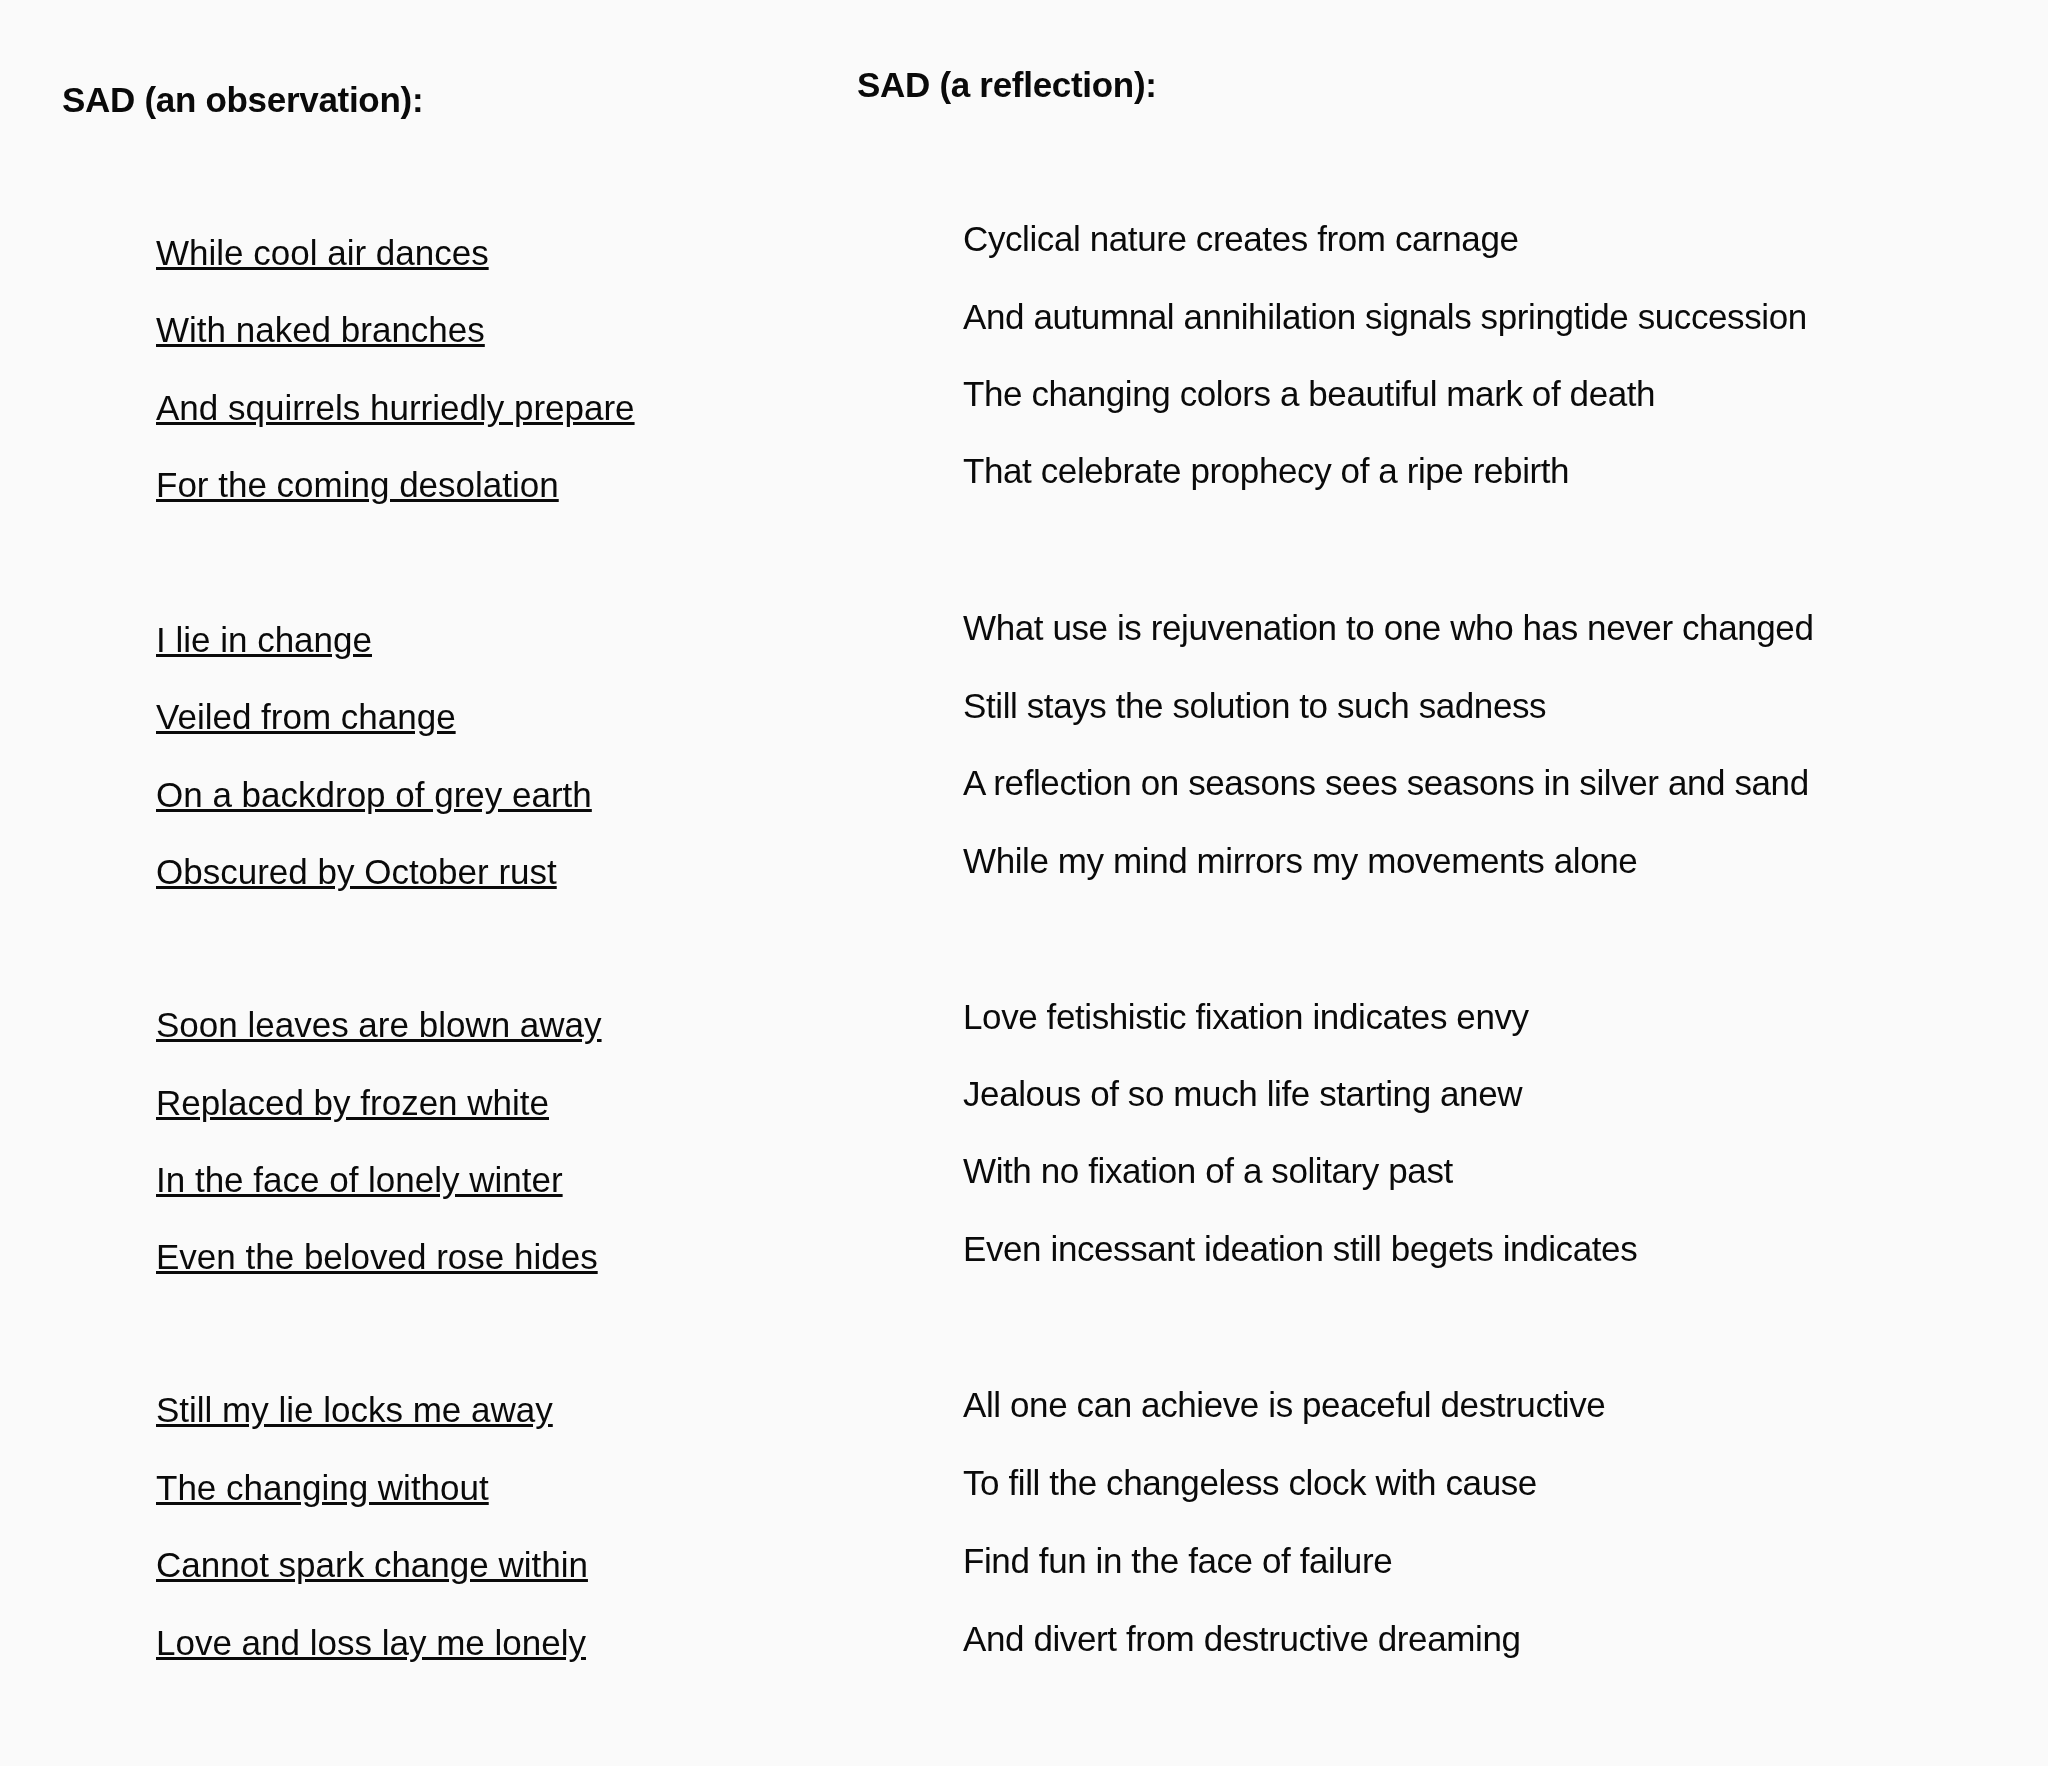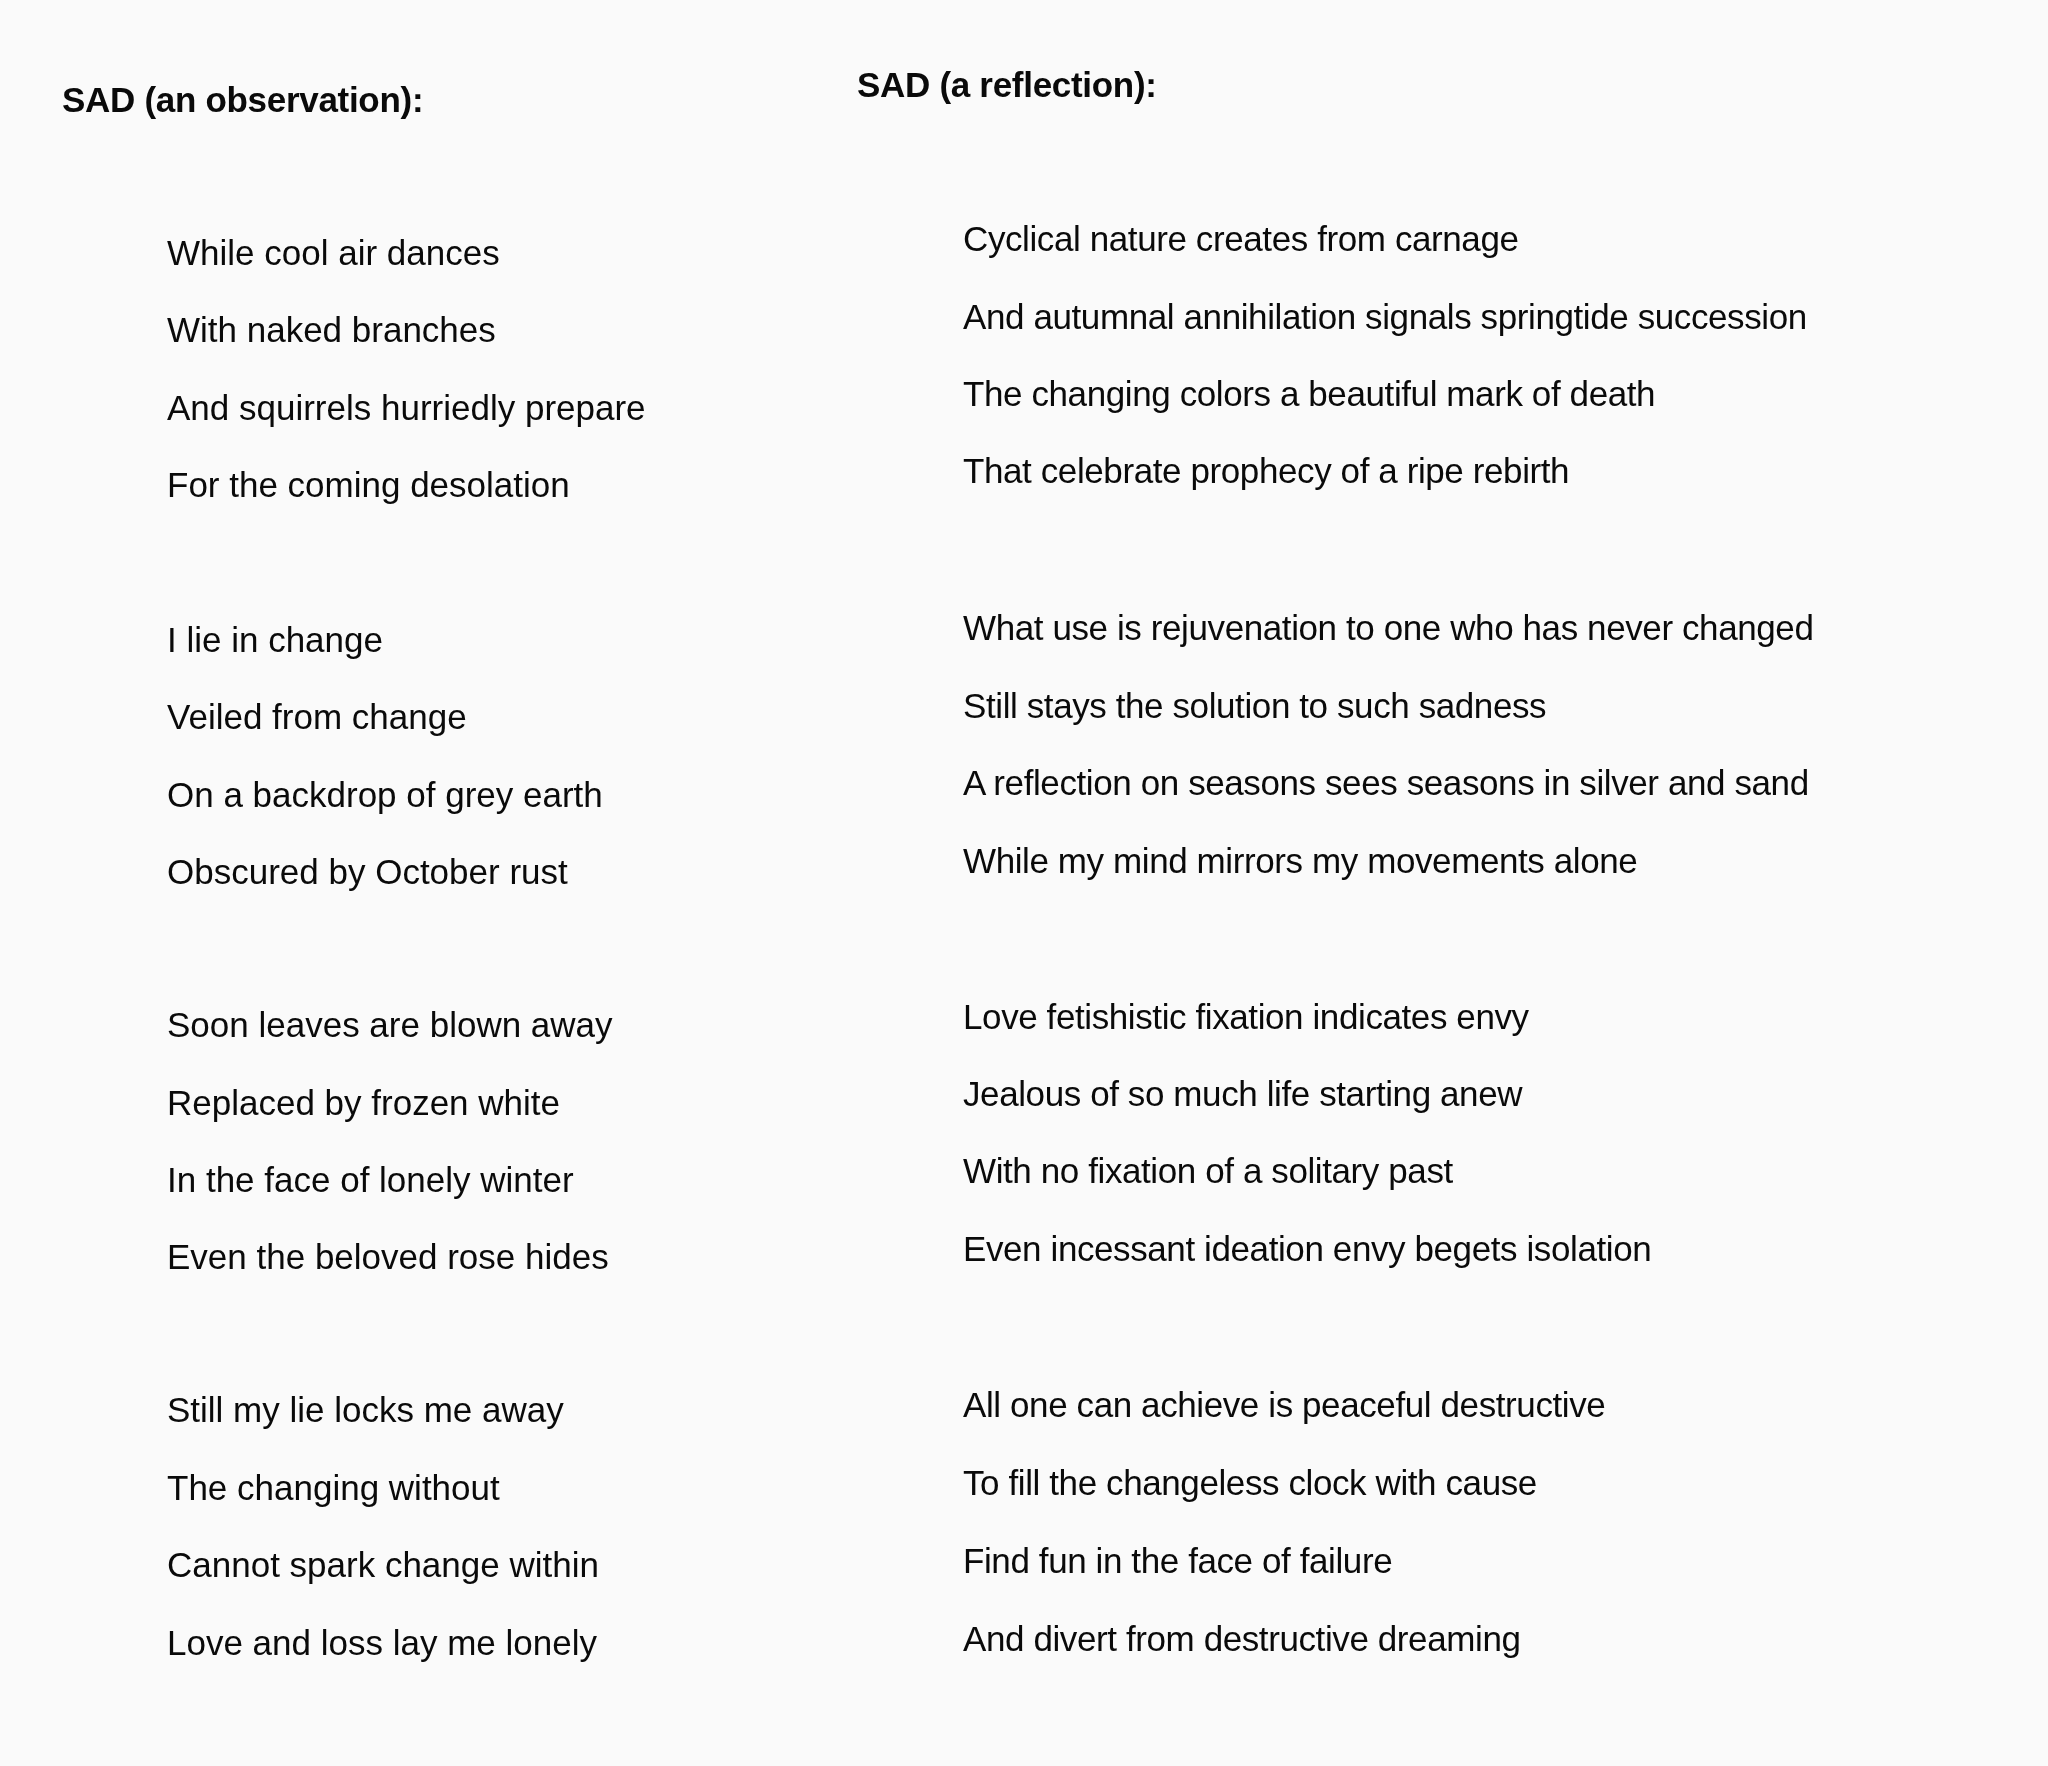--- a/index.html
+++ b/index.html
@@ -22,21 +22,21 @@
       line-height: 40px;
       white-space: nowrap;
       letter-spacing: -0.3px;
     }
     .line {
       position: absolute;
       font-size: 35px;
       line-height: 40px;
       white-space: nowrap;
     }
-    .left .line { left: 167px; }
+    .left .line { left: 156px; text-decoration: underline; }
     .right .line { left: 963px; letter-spacing: -0.4px; }
   </style>
 </head>
 <body>
 
 <div class="poem left">
   <div class="heading" style="left:62px; top:80px;">SAD (an observation):</div>
 
   <div class="stanza">
     <div class="line" style="top:233px;">While cool air dances</div>
@@ -81,21 +81,21 @@
     <div class="line" style="top:608px;">What use is rejuvenation to one who has never changed</div>
     <div class="line" style="top:686px;">Still stays the solution to such sadness</div>
     <div class="line" style="top:763px;">A reflection on seasons sees seasons in silver and sand</div>
     <div class="line" style="top:841px;">While my mind mirrors my movements alone</div>
   </div>
 
   <div class="stanza">
     <div class="line" style="top:997px;">Love fetishistic fixation indicates envy</div>
     <div class="line" style="top:1074px;">Jealous of so much life starting anew</div>
     <div class="line" style="top:1151px;">With no fixation of a solitary past</div>
-    <div class="line" style="top:1229px;">Even incessant ideation envy begets isolation</div>
+    <div class="line" style="top:1229px;">Even incessant ideation still begets indicates</div>
   </div>
 
   <div class="stanza">
     <div class="line" style="top:1385px;">All one can achieve is peaceful destructive</div>
     <div class="line" style="top:1463px;">To fill the changeless clock with cause</div>
     <div class="line" style="top:1541px;">Find fun in the face of failure</div>
     <div class="line" style="top:1619px;">And divert from destructive dreaming</div>
   </div>
 </div>
 

